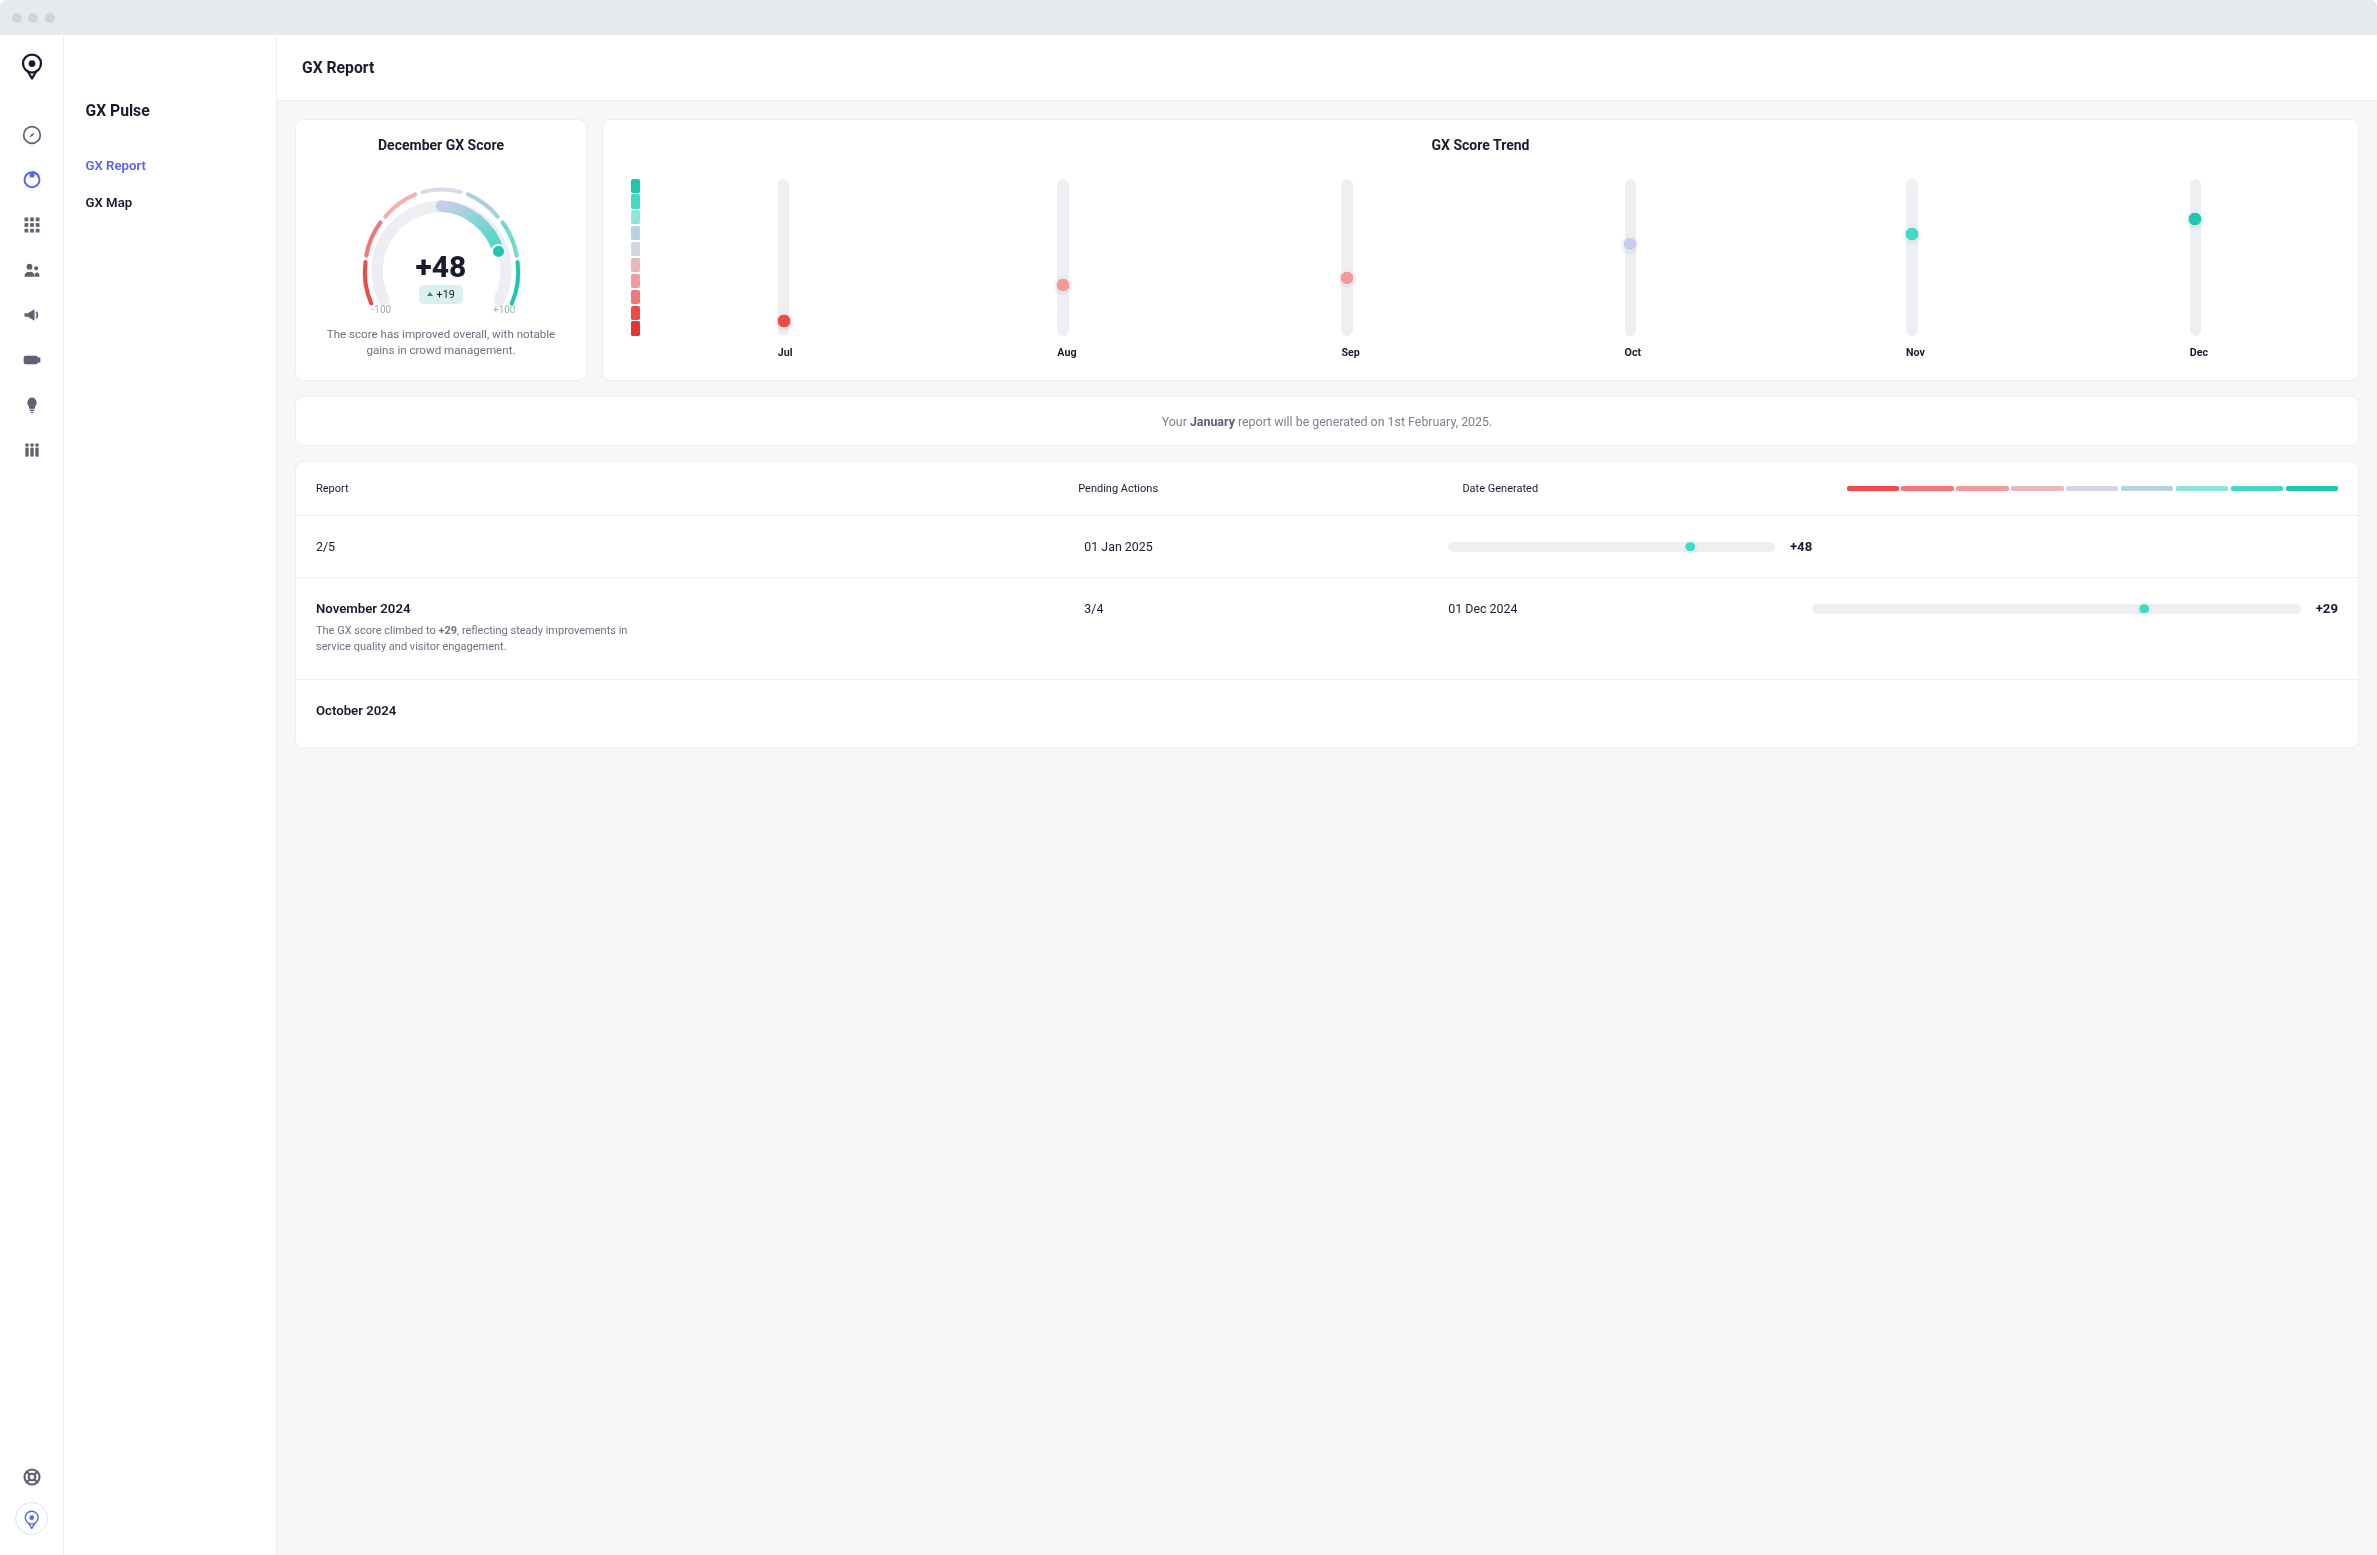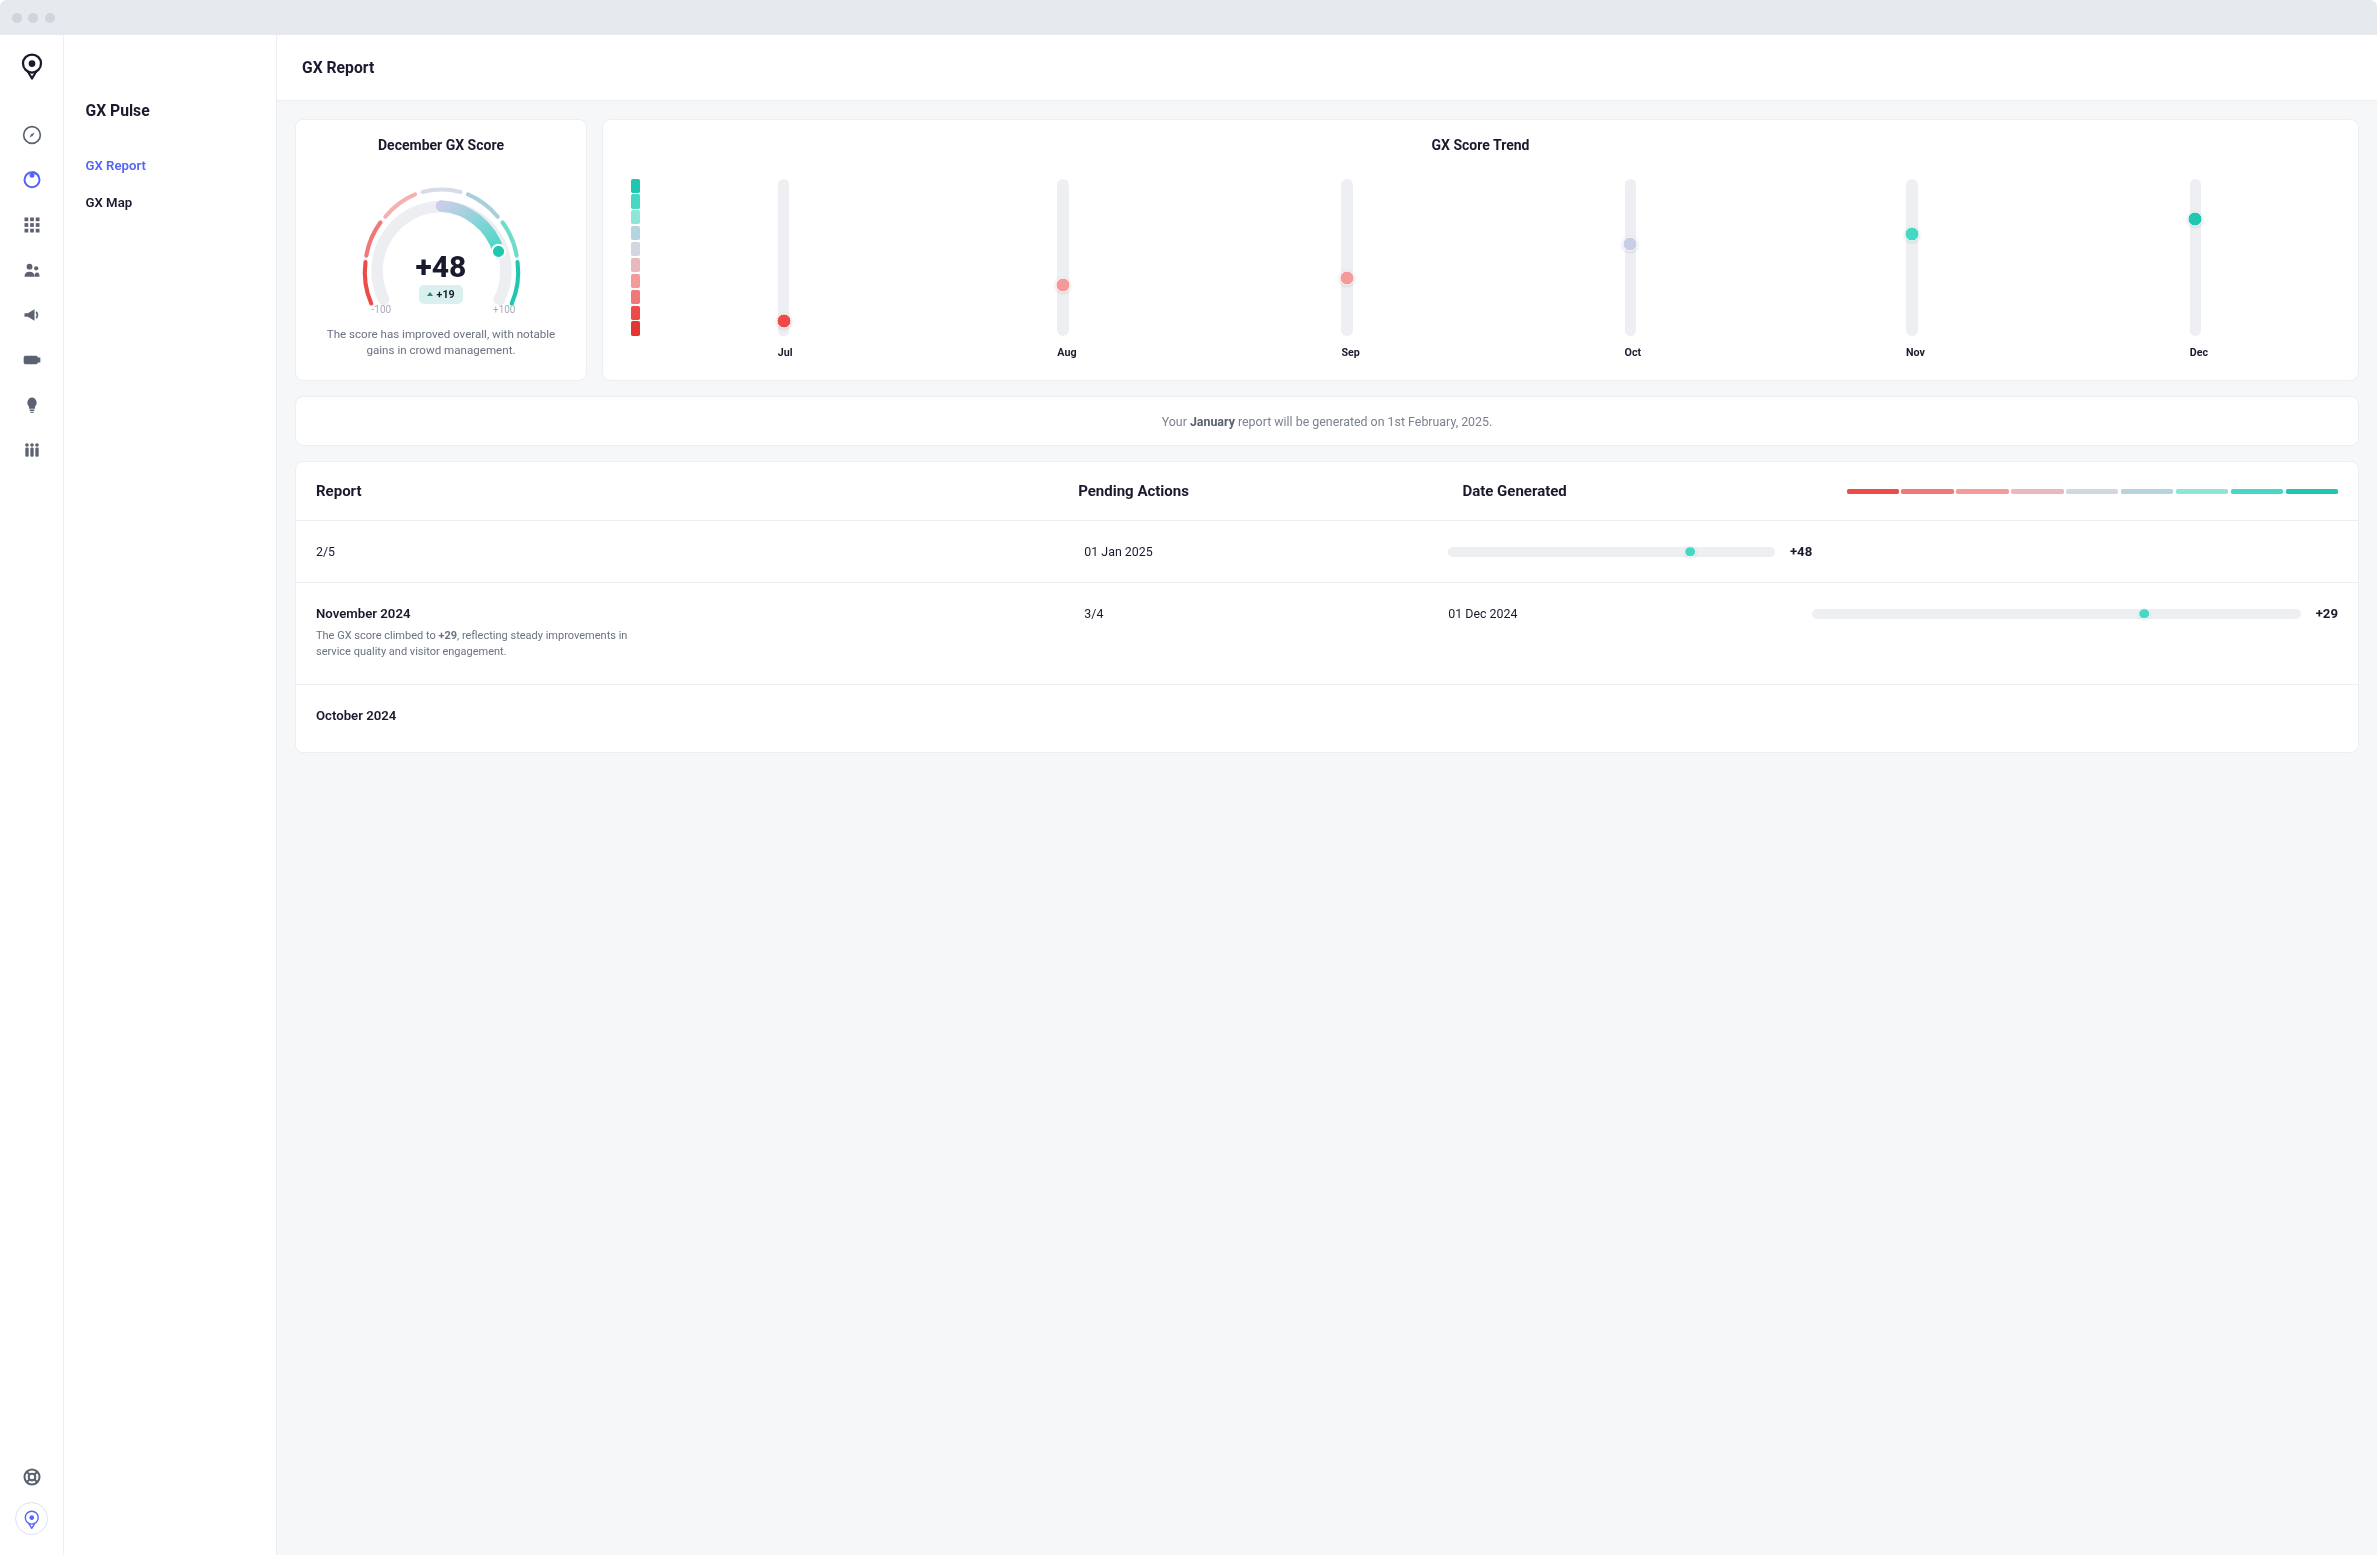--- a/index.html
+++ b/index.html
@@ -28,42 +28,42 @@
 .main-title { font-size: 15.7px; font-weight: 700; }
 .main-body { padding: 18px; overflow-y: auto; flex: 1; }
 
 .top-cards { display: flex; gap: 15px; margin-bottom: 15px; }
 .card { background: #fff; border: 0.8px solid #eceef1; border-radius: 8.3px; padding: 16.5px 20px 21.5px; }
 .card-title { font-size: 14px; font-weight: 700; text-align: center; }
 
 .score-card { width: 292px; }
 .gauge-wrap { position: relative; width: 215px; height: 157px; margin: 10px auto 0; }
 .gauge-value { position: absolute; top: 86px; left: 0; right: 0; text-align: center; font-size: 30px; font-weight: 800; }
-.gauge-delta { position: absolute; top: 122px; left: 50%; transform: translateX(-50%); background: #d9f0ef; color: #1a1a2e; font-size: 10.7px; font-weight: 700; padding: 3.3px 8.3px; border-radius: 5px; display: inline-flex; align-items: center; gap: 3.3px; text-align: center; }
+.gauge-delta { position: absolute; top: 122px; left: 50%; transform: translateX(-50%); background: #d9f0ef; color: #1a1a2e; font-size: 10.7px; font-weight: 400; padding: 3.3px 8.3px; border-radius: 5px; display: inline-flex; align-items: center; gap: 3.3px; text-align: center; }
 .gauge-delta::before { content: ""; display: inline-block; width: 0; height: 0; border-left: 3.3px solid transparent; border-right: 3.3px solid transparent; border-bottom: 4.1px solid #2a8a7a; }
 .gauge-min, .gauge-max { position: absolute; bottom: 5px; font-size: 10px; color: #a6acb7; }
 .gauge-min { left: 38px; }
 .gauge-max { right: 33px; }
 .score-desc { text-align: center; font-size: 11.6px; color: #6a7180; margin-top: 6.6px; line-height: 1.4; }
 
 .trend-card { flex: 1; }
 .trend-body { display: flex; gap: 16.5px; padding: 16.5px 8.3px 0; align-items: flex-end; height: 206px; }
 .scale-col { display: flex; flex-direction: column; height: 157px; width: 8.3px; gap: 1.7px; margin-bottom: 23px; }
 .scale-seg { flex: 1; border-radius: 1.7px; }
 .months { display: flex; gap: 21.5px; flex: 1; justify-content: space-around; }
 .month-col { display: flex; flex-direction: column; align-items: flex-start; gap: 10px; }
 .track { width: 11.6px; height: 157px; background: #edeff2; border-radius: 6.6px; position: relative; }
 .dot { width: 15px; height: 15px; border-radius: 50%; position: absolute; left: 50%; transform: translateX(-50%); box-shadow: 0 0.8px 3.3px rgba(0,0,0,.15); border: 1.7px solid #fff; }
 .month-label { font-size: 10.7px; font-weight: 700; color: #1a1a2e; }
 
 .banner { background: #fff; border: 0.8px solid #eceef1; border-radius: 8.3px; padding: 16.5px; text-align: center; font-size: 12.4px; color: #7a8190; margin-bottom: 15px; }
 .banner b { color: #5a6070; font-weight: 700; }
 
 .report-table { background: #fff; border: 0.8px solid #eceef1; border-radius: 8.3px; overflow: hidden; }
-.report-head { display: grid; grid-template-columns: 1.9fr 0.9fr 0.9fr 1.3fr; padding: 20px 20px; align-items: center; border-bottom: 0.8px solid #eceef1; font-size: 15px; font-weight: 700; gap: 44px; }
+.report-head { display: grid; grid-template-columns: 1.9fr 0.9fr 0.9fr 1.3fr; padding: 20px 20px; align-items: center; border-bottom: 0.8px solid #eceef1; font-size: 11px; font-weight: 400; gap: 44px; }
 .spectrum { display: flex; gap: 2.5px; }
 .spectrum span { height: 5px; flex: 1; border-radius: 1.7px; }
 .report-row { display: grid; grid-template-columns: 1.9fr 0.9fr 0.9fr 1.3fr; padding: 23px 20px; align-items: flex-start; border-bottom: 0.8px solid #eceef1; font-size: 12.4px; cursor: pointer; }
 .report-row:last-child { border-bottom: none; }
 .row-title { font-size: 13.2px; font-weight: 600; margin-bottom: 6.6px; }
 .row-desc { font-size: 11px; color: #6a7180; line-height: 1.5; max-width: 314px; }
 .score-bar { display: flex; align-items: center; gap: 15px; }
 .score-track { height: 10px; background: #edeff2; border-radius: 5px; flex: 1; position: relative; }
 .score-dot { width: 11.6px; height: 11.6px; border-radius: 50%; background: #45d9c5; border: 1.7px solid #fff; position: absolute; top: 50%; transform: translate(-50%, -50%); box-shadow: 0 0.8px 2.5px rgba(0,0,0,.1); }
 .score-num { font-weight: 700; font-size: 13.2px; }

